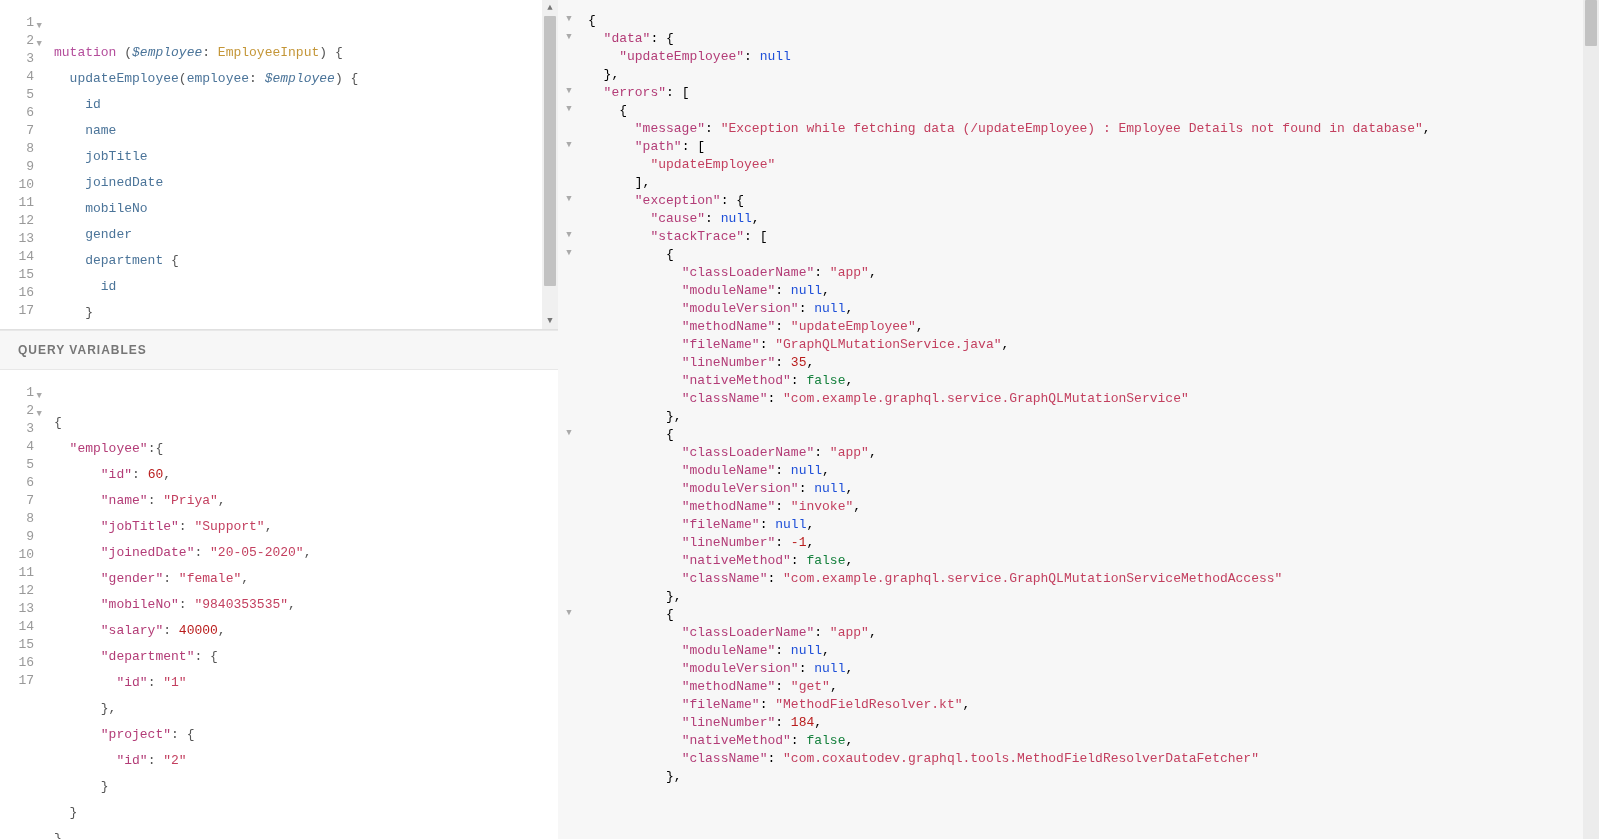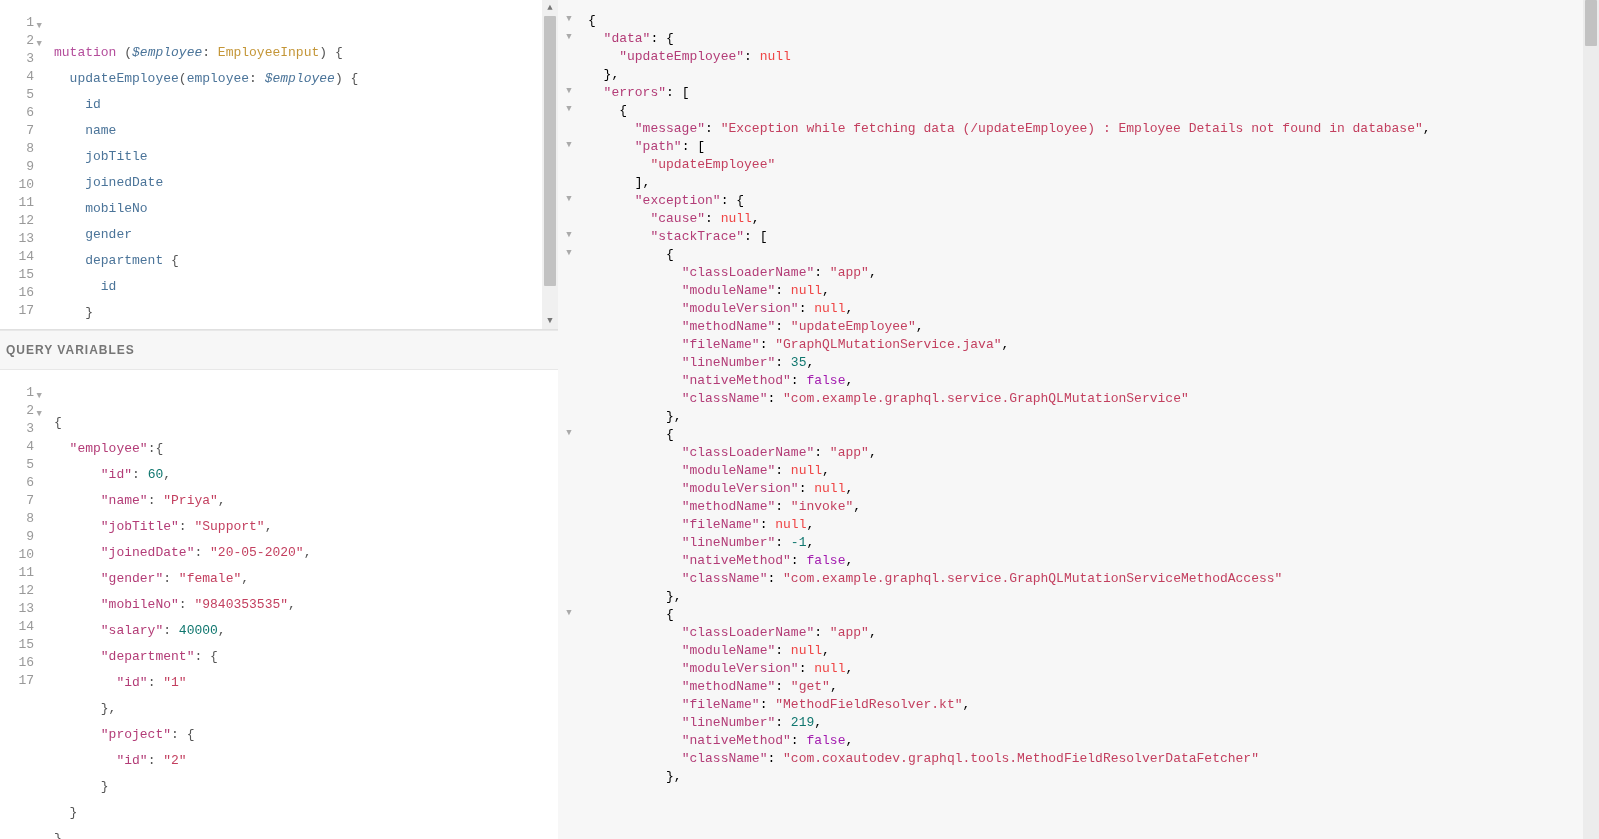--- a/index.html
+++ b/index.html
@@ -56,21 +56,21 @@
   white-space: pre;
   overflow-x: auto;
 }
 .section-header {
   background: #f7f7f7;
   color: #767676;
   font-family: -apple-system, Segoe UI, Arial, sans-serif;
   font-weight: 700;
   font-size: 12px;
   letter-spacing: 1px;
-  padding: 12px 6px;
+  padding: 12px 18px;
   border-top: 1px solid #e8e8e8;
   border-bottom: 1px solid #e8e8e8;
 }
 .scroll-track {
   position: absolute;
   top: 0;
   right: 0;
   width: 16px;
   height: 100%;
   background: #f0f0f0;
@@ -101,23 +101,23 @@
 }
 
 
 .kw-mut { color:#b44d9b; }
 .var { color:#4b7499; font-style: italic; }
 .type { color:#c49638; }
 .field { color:#4b7499; }
 .punc { color:#555; }
 .key { color:#b33c77; }
 .str { color:#c33f5f; }
-.null { color:#ef4444; }
-.num { color:#0f766e; }
-.bool { color:#a21caf; }
+.null { color:#1d4ed8; }
+.num { color:#b91c1c; }
+.bool { color:#15803d; }
 .jbrace { color:#555; }
 .jcolon { color:#555; }
 </style>
 </head>
 <body>
 
 <div class="left-panel">
 
   <div class="editor query">
     <div class="gutter" id="query-gutter">
@@ -253,21 +253,21 @@
             <span class="key">"lineNumber"</span>: <span class="num">-1</span>,
             <span class="key">"nativeMethod"</span>: <span class="bool">false</span>,
             <span class="key">"className"</span>: <span class="str">"com.example.graphql.service.GraphQLMutationServiceMethodAccess"</span>
           },
           {
             <span class="key">"classLoaderName"</span>: <span class="str">"app"</span>,
             <span class="key">"moduleName"</span>: <span class="null">null</span>,
             <span class="key">"moduleVersion"</span>: <span class="null">null</span>,
             <span class="key">"methodName"</span>: <span class="str">"get"</span>,
             <span class="key">"fileName"</span>: <span class="str">"MethodFieldResolver.kt"</span>,
-            <span class="key">"lineNumber"</span>: <span class="num">219</span>,
+            <span class="key">"lineNumber"</span>: <span class="num">184</span>,
             <span class="key">"nativeMethod"</span>: <span class="bool">false</span>,
             <span class="key">"className"</span>: <span class="str">"com.coxautodev.graphql.tools.MethodFieldResolverDataFetcher"</span>
           },
 </div>
 
   <div class="scroll-track" style="background:#ececec">
     <div class="scroll-thumb" style="top:0;height:46px"></div>
   </div>
 </div>
 

